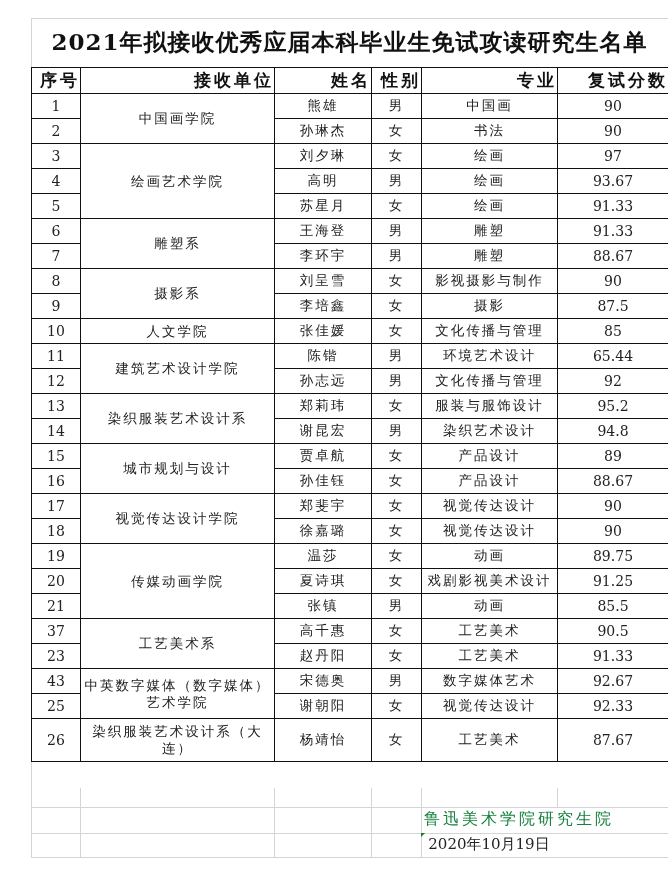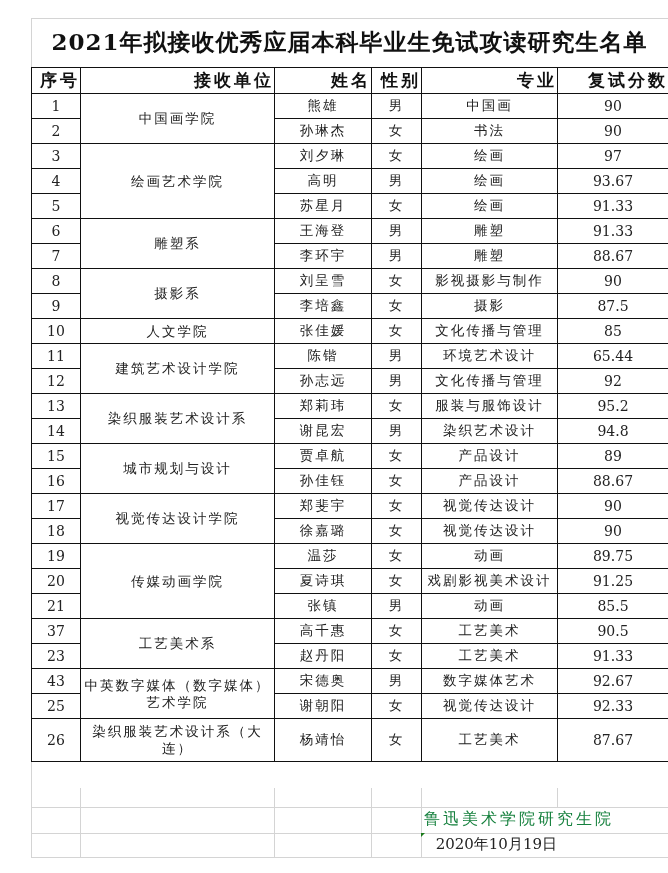--- a/index.html
+++ b/index.html
@@ -15,21 +15,21 @@
                  table-layout: fixed; }
   table.roster td, table.roster th { border: 1.5px solid #111; padding: 0; text-align: center;
       vertical-align: middle; overflow: hidden; }
   table.roster th { height: 25px; font-size: 17px; font-weight: bold; letter-spacing: 3px; text-align: right; }
   table.roster td { height: 24px; font-size: 13.5px; letter-spacing: 2px; color: #222; }
   table.roster td.num { letter-spacing: 0; font-size: 14px; }
   table.roster td.unit { letter-spacing: 2px; line-height: 17px; padding: 0 0; }
   table.roster tr.tall td { height: 42px; }
   .footer-org { position: absolute; left: 408px; top: 809px; width: 210px; font-size: 16px;
                 letter-spacing: 3px; color: #15803d; }
-  .footer-date { position: absolute; left: 405px; top: 835px; width: 136px; text-align: right;
+  .footer-date { position: absolute; left: 405px; top: 835px; width: 136px; text-align: center;
                  font-size: 15px; color: #222; }
   .cell-marker { position: absolute; left: 405px; top: 833px; width: 0; height: 0;
                  border-top: 4px solid #1a7a1a; border-right: 4px solid transparent; }
 </style>
 </head>
 <body>
 
 <div class="sheet">
 
   <div class="gridline-v" style="left:15px;top:18px;height:840px;"></div>

